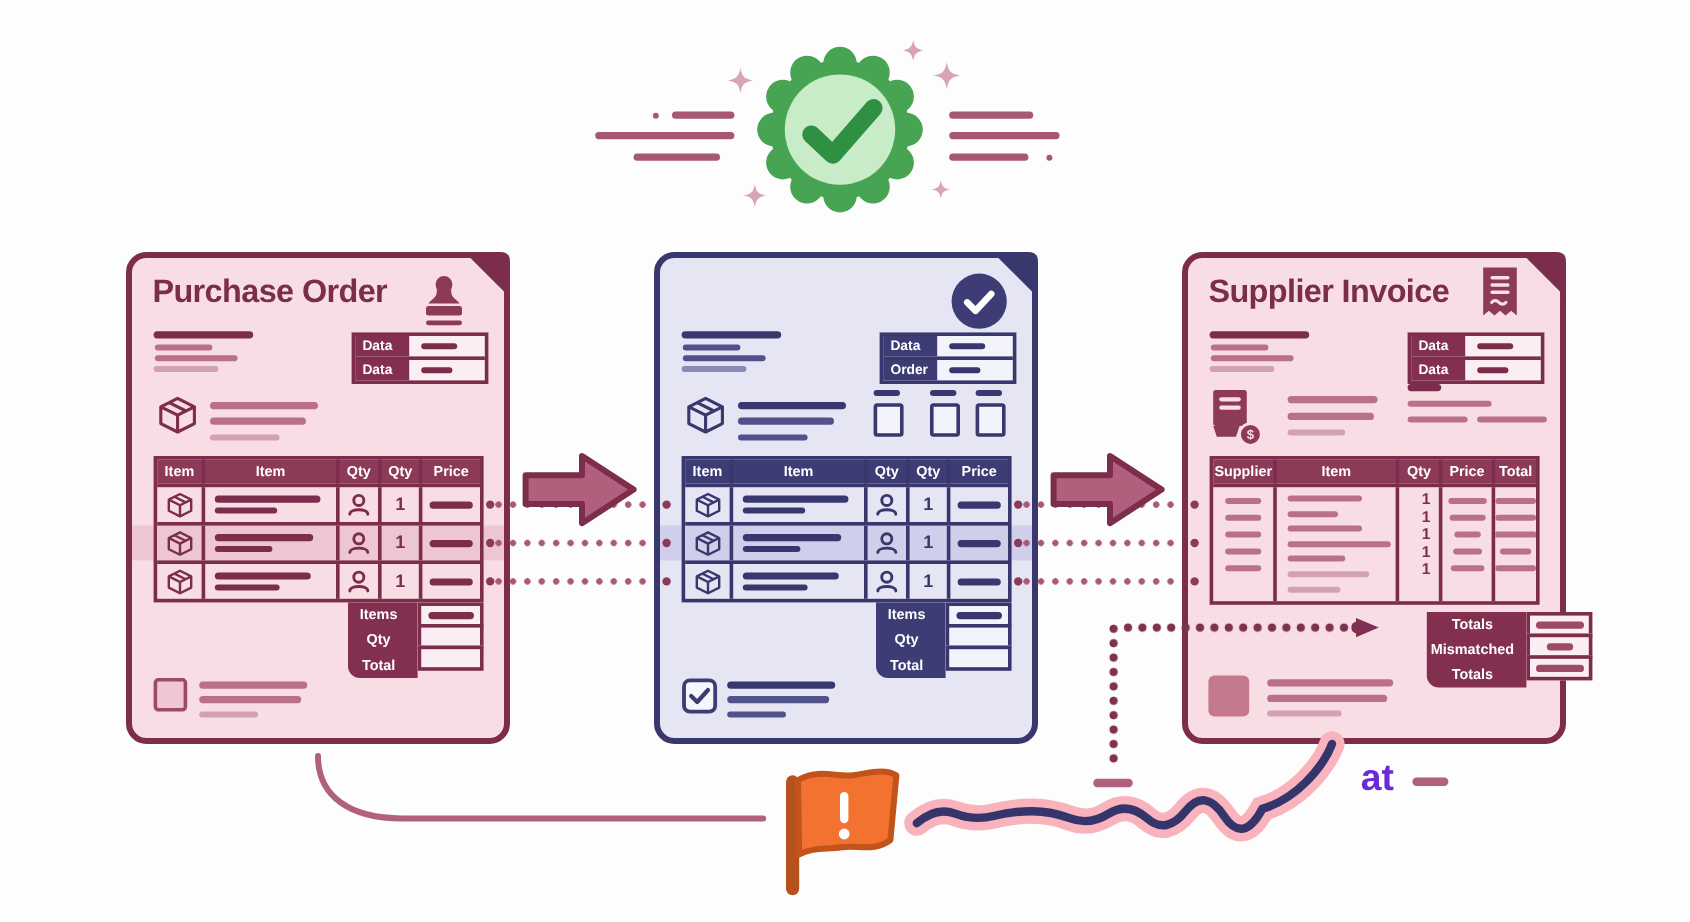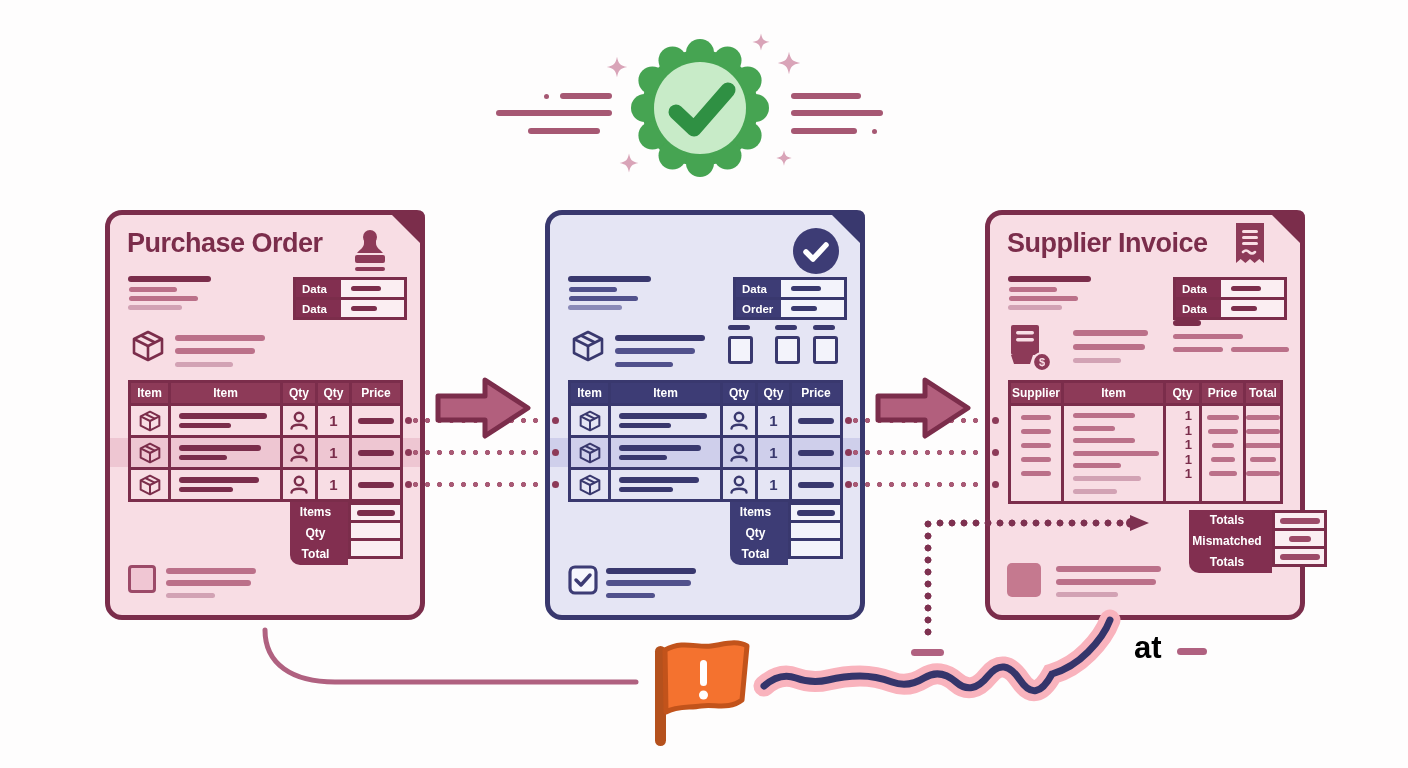--- a/index.html
+++ b/index.html
@@ -76,21 +76,21 @@
   .stack span{border-radius:3px;height:5px;flex:none;}
 
   
   .dots-h{position:absolute;height:7px;background-image:radial-gradient(circle at 3.5px 3.5px,#a85a75 2.4px,transparent 2.9px);background-size:12px 7px;background-repeat:repeat-x;}
   .enddot{position:absolute;width:7px;height:7px;border-radius:50%;background:#8d3a58;}
   .dots-v2{position:absolute;width:8px;background-image:radial-gradient(circle at 4px 4px,#7e3150 3.2px,transparent 3.8px);background-size:8px 12px;background-repeat:repeat-y;}
   .dots-h2{position:absolute;height:8px;background-image:radial-gradient(circle at 4px 4px,#7e3150 3.2px,transparent 3.8px);background-size:12px 8px;background-repeat:repeat-x;}
 
   .sdot{position:absolute;border-radius:50%;background:#a65873;}
   .dash-sm{position:absolute;height:7px;border-radius:4px;background:#b06180;}
-  .at-label{position:absolute;left:1134px;top:630px;font-size:31px;font-weight:bold;color:#000000;}
+  .at-label{position:absolute;left:1134px;top:630px;font-size:31px;font-weight:bold;color:#6d28d9;}
   svg{display:block;}
   .abs{position:absolute;}
 </style>
 </head>
 <body>
 
 <div class="canvas">
 
   <svg class="abs" style="left:628px;top:36px;" width="144" height="144" viewBox="0 0 144 144">
     <g fill="#46a452">

